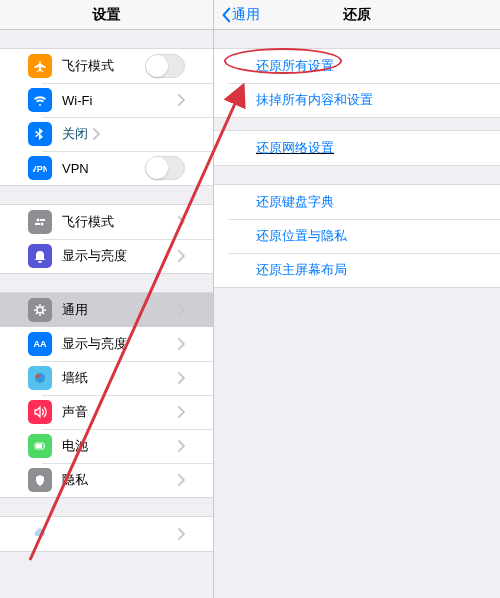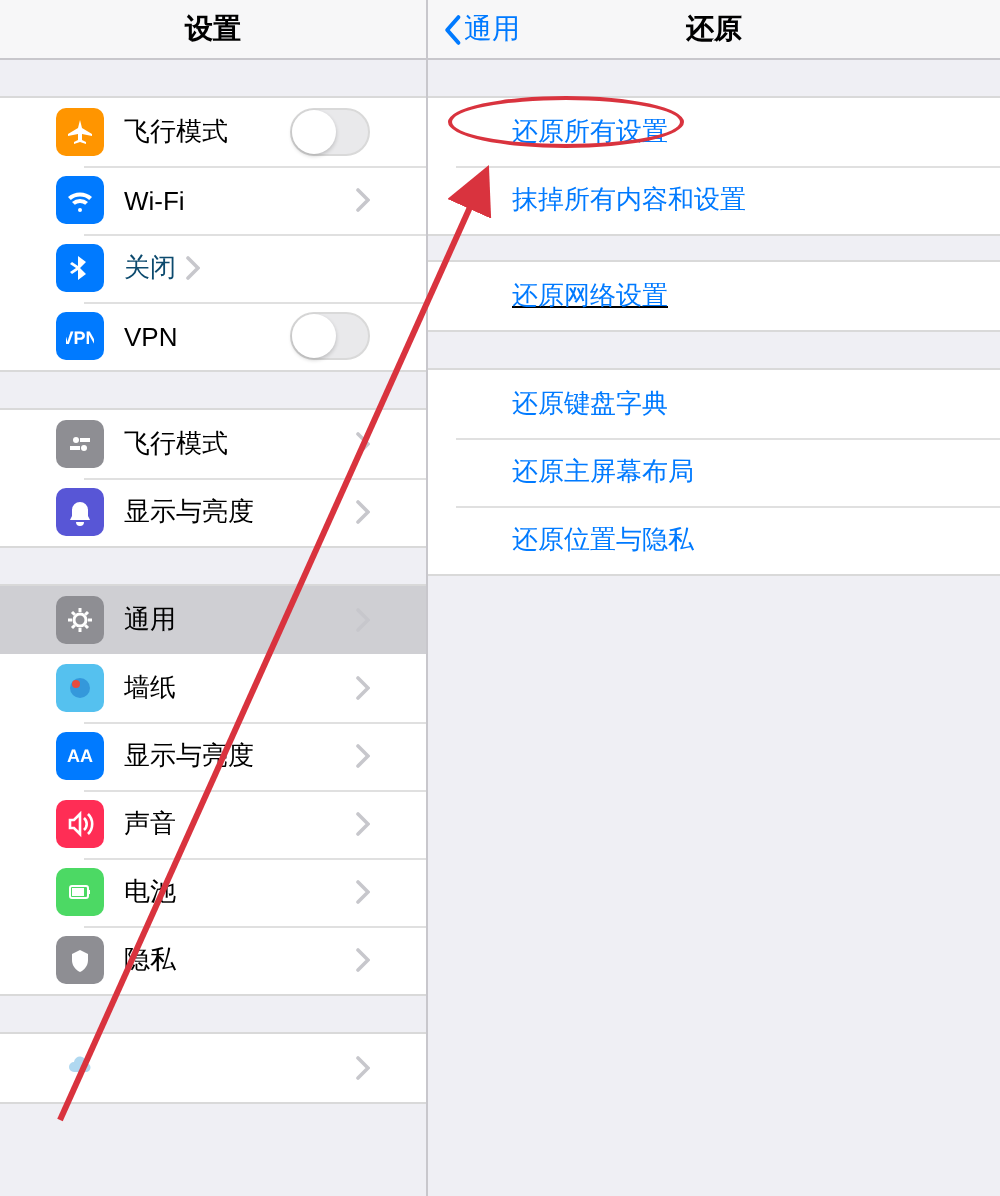--- a/index.html
+++ b/index.html
@@ -126,40 +126,40 @@
           </svg>
         </div>
         <span class="label">通用</span>
         <span class="chev">
           <svg viewBox="0 0 8 12">
             <path d="M2 1l5 5-5 5" stroke="#c7c7cc" stroke-width="1.8" fill="none" stroke-linecap="round"></path>
           </svg>
         </span>
       </div>
       <div class="row">
+        <div class="icon" style="background:#007aff">
+          <svg viewBox="0 0 14 14">
+            <text x="7" y="10" font-size="9" text-anchor="middle" fill="#fff" font-weight="bold">AA</text>
+          </svg>
+        </div>
+        <span class="label">显示与亮度</span>
+        <span class="chev">
+          <svg viewBox="0 0 8 12">
+            <path d="M2 1l5 5-5 5" stroke="#c7c7cc" stroke-width="1.8" fill="none" stroke-linecap="round"></path>
+          </svg>
+        </span>
+      </div>
+      <div class="row">
         <div class="icon" style="background:#55c1ef">
           <svg viewBox="0 0 14 14">
             <circle cx="7" cy="7" r="5" fill="#3498db"></circle>
             <circle cx="5" cy="5" r="2" fill="#e74c3c"></circle>
           </svg>
         </div>
         <span class="label">墙纸</span>
-        <span class="chev">
-          <svg viewBox="0 0 8 12">
-            <path d="M2 1l5 5-5 5" stroke="#c7c7cc" stroke-width="1.8" fill="none" stroke-linecap="round"></path>
-          </svg>
-        </span>
-      </div>
-      <div class="row">
-        <div class="icon" style="background:#007aff">
-          <svg viewBox="0 0 14 14">
-            <text x="7" y="10" font-size="9" text-anchor="middle" fill="#fff" font-weight="bold">AA</text>
-          </svg>
-        </div>
-        <span class="label">显示与亮度</span>
         <span class="chev">
           <svg viewBox="0 0 8 12">
             <path d="M2 1l5 5-5 5" stroke="#c7c7cc" stroke-width="1.8" fill="none" stroke-linecap="round"></path>
           </svg>
         </span>
       </div>
       <div class="row">
         <div class="icon" style="background:#ff2d55">
           <svg viewBox="0 0 14 14">
             <path d="M2 5h2l3-3v10l-3-3H2zM9 4a4 4 0 010 6M11 2a7 7 0 010 10" fill="none" stroke="#fff" stroke-width="1.3"></path>
@@ -239,24 +239,24 @@
   <div id="rg2" class="group tight">
       <div class="row">
         <span class="link">还原网络设置</span>
       </div>
     </div>
   <div id="rg3" class="group">
       <div class="row">
         <span class="link">还原键盘字典</span>
       </div>
       <div class="row">
+        <span class="link">还原位置与隐私</span>
+      </div>
+      <div class="row">
         <span class="link">还原主屏幕布局</span>
-      </div>
-      <div class="row">
-        <span class="link">还原位置与隐私</span>
       </div>
     </div>
 </div>
 
 <div class="annot ellipse"></div>
 <svg class="annot arrow-svg" viewBox="0 0 240 490">
   <defs>
       <marker id="ah" markerWidth="8" markerHeight="8" refX="6" refY="4" orient="auto">
         <path d="M0,0 L8,4 L0,8 Z" fill="#d9333e"></path>
       </marker>

